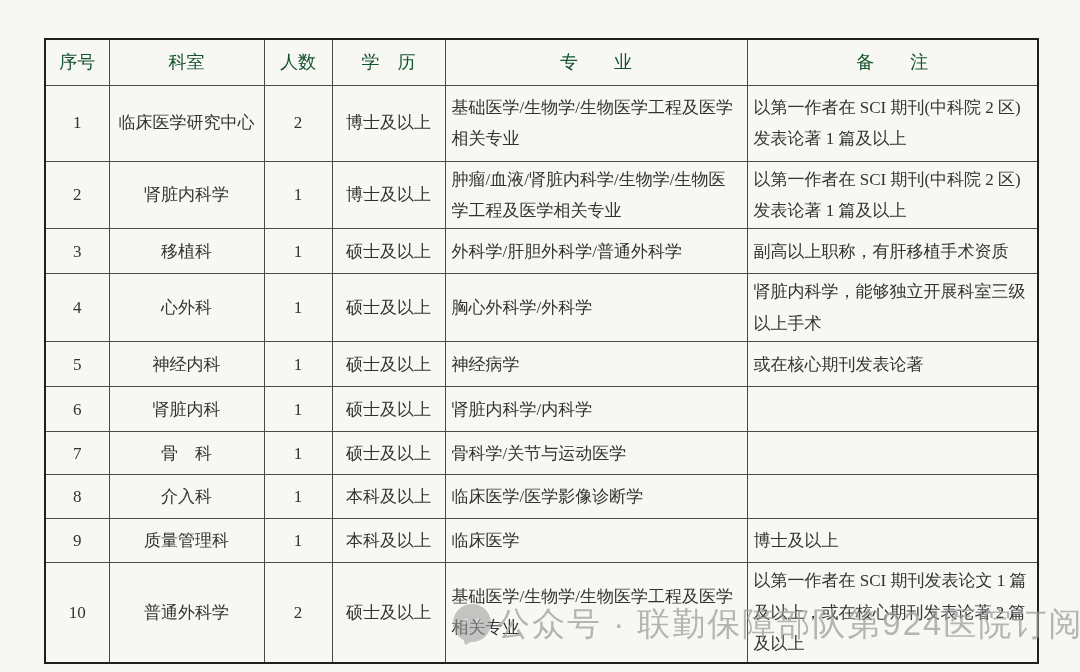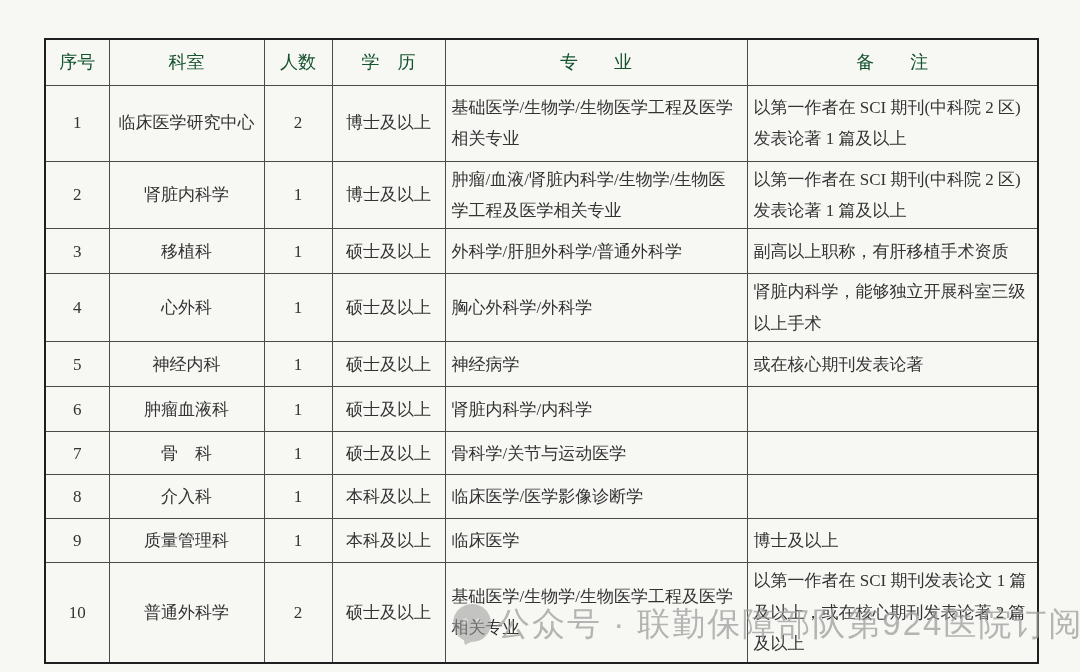--- a/index.html
+++ b/index.html
@@ -142,21 +142,21 @@
     <tr class="r5">
       <td class="cell-center">5</td>
       <td class="cell-center">神经内科</td>
       <td class="cell-center">1</td>
       <td class="cell-center">硕士及以上</td>
       <td class="cell-left">神经病学</td>
       <td class="cell-left">或在核心期刊发表论著</td>
     </tr>
     <tr class="r6">
       <td class="cell-center">6</td>
-      <td class="cell-center">肿瘤血液科</td>
+      <td class="cell-center">肾脏内科</td>
       <td class="cell-center">1</td>
       <td class="cell-center">硕士及以上</td>
       <td class="cell-left">肾脏内科学/内科学</td>
       <td class="cell-left"></td>
     </tr>
     <tr class="r7">
       <td class="cell-center">7</td>
       <td class="cell-center">骨　科</td>
       <td class="cell-center">1</td>
       <td class="cell-center">硕士及以上</td>

